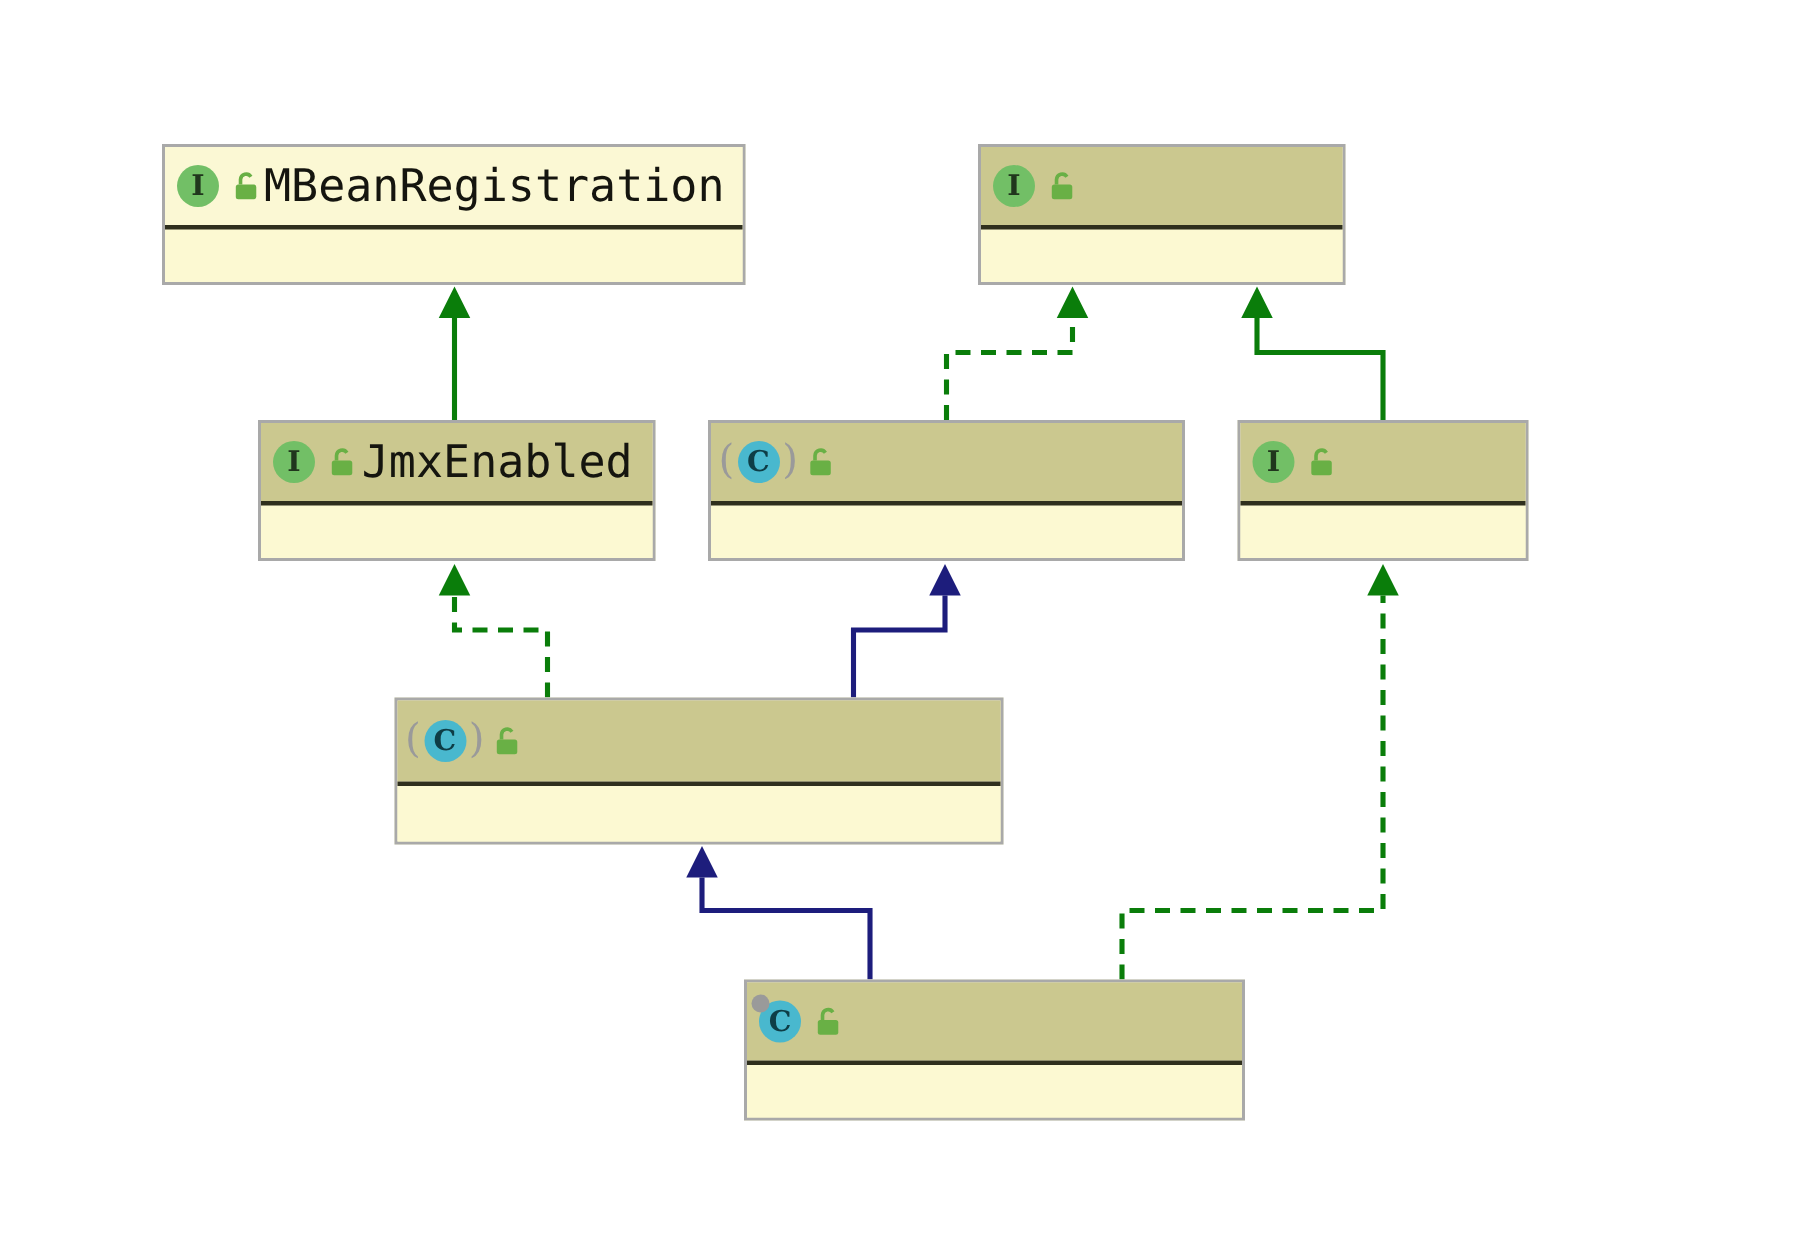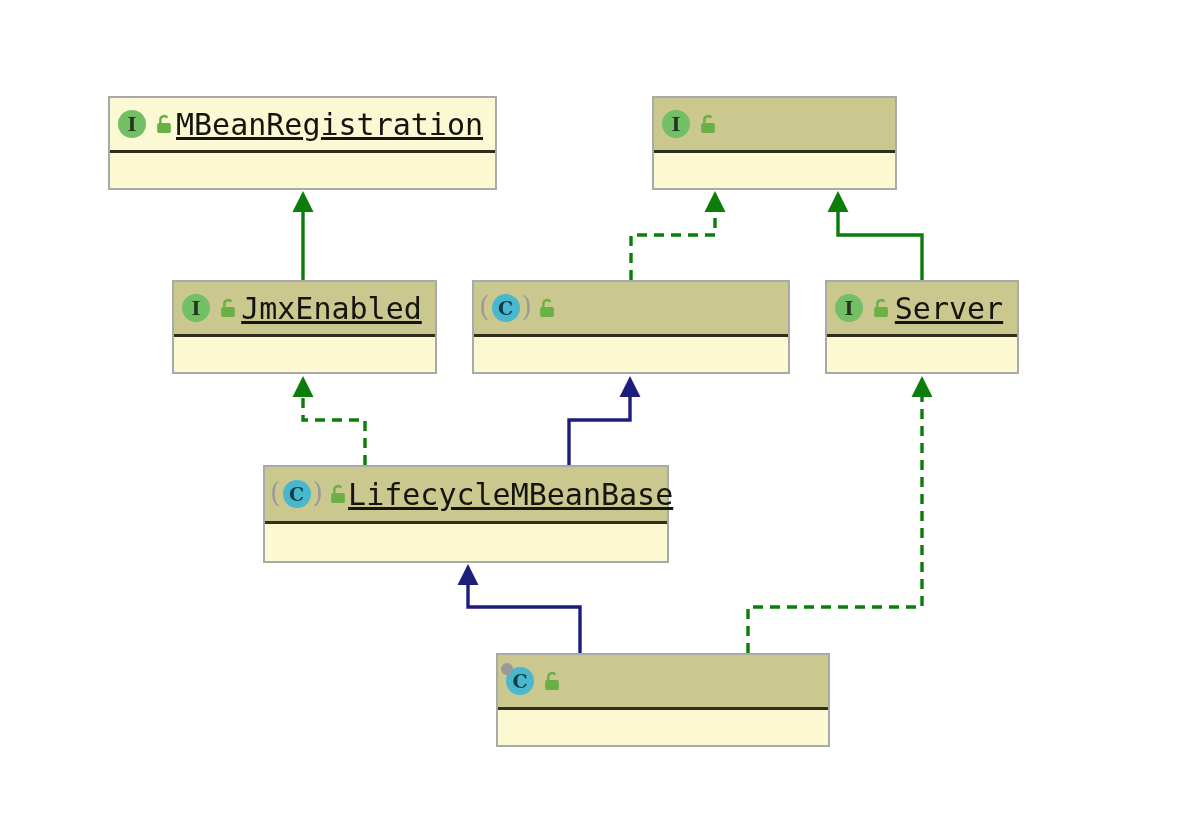--- a/index.html
+++ b/index.html
@@ -48,21 +48,20 @@
   }
   .run-dot{
     position:absolute;left:-5px;top:-4px;width:12px;height:12px;border-radius:50%;
     background:var(--paren,#8d949b);
   }
   .lock{flex:0 0 auto;margin-left:2px;}
   .label{
     flex:1;text-align:center;
     font-size:30px;font-weight:500;color:#15150f;letter-spacing:0px;
     white-space:nowrap;
-    text-decoration:underline;
   }
 </style>
 </head>
 <body style="--bg: #ffffff; --header: #cbc88f; --headerLight: #fbf8d4; --body: #fcf9d2; --border: #a9a9a9; --divider: #2f2f1d; --ifaceBg: #72bf66; --clsBg: #49b8ce; --paren: #9a9a9a;">
 
 <svg id="edges" viewBox="0 0 1200 833" xmlns="http://www.w3.org/2000/svg">
     <polyline points="303,280 303,212" fill="none" stroke="#0a7d0a" stroke-width="3.4"></polyline>
     <polygon points="303,191 292.5,212 313.5,212" fill="#0a7d0a"></polygon>
     <polyline points="631,280 631,235 715,235 715,212" fill="none" stroke="#0a7d0a" stroke-width="3.4" stroke-dasharray="10 7"></polyline>
     <polygon points="715,191 704.5,212 725.5,212" fill="#0a7d0a"></polygon>
@@ -146,39 +145,37 @@
   <div class="header">
     <span class="icons">
       <span class="badge iface">
           <span>I</span>
         </span>
       <svg class="lock" width="21" height="21" viewBox="0 0 20 20">
           <rect x="4" y="8.6" width="13" height="9.4" rx="1.6" fill="#69b045"></rect>
           <path d="M7 8.6 V5.4 A3.6 3.6 0 0 1 13.6 3.6" fill="none" stroke="#69b045" stroke-width="2.3"></path>
         </svg>
     </span>
-    <span class="label">Server</span>
   </div>
   <div class="members"></div>
 </div>
 
 <div class="node n-lmbb tall">
   <div class="header">
     <span class="icons">
       <span class="paren">(</span>
       <span class="badge cls">
           <span>C</span>
         </span>
       <span class="paren">)</span>
       <svg class="lock" width="21" height="21" viewBox="0 0 20 20">
           <rect x="4" y="8.6" width="13" height="9.4" rx="1.6" fill="#69b045"></rect>
           <path d="M7 8.6 V5.4 A3.6 3.6 0 0 1 13.6 3.6" fill="none" stroke="#69b045" stroke-width="2.3"></path>
         </svg>
     </span>
-    <span class="label">LifecycleMBeanBase</span>
   </div>
   <div class="members"></div>
 </div>
 
 <div class="node n-ss">
   <div class="header">
     <span class="icons">
       <span class="badge cls">
           <span class="run-dot"></span>
           <span>C</span>

